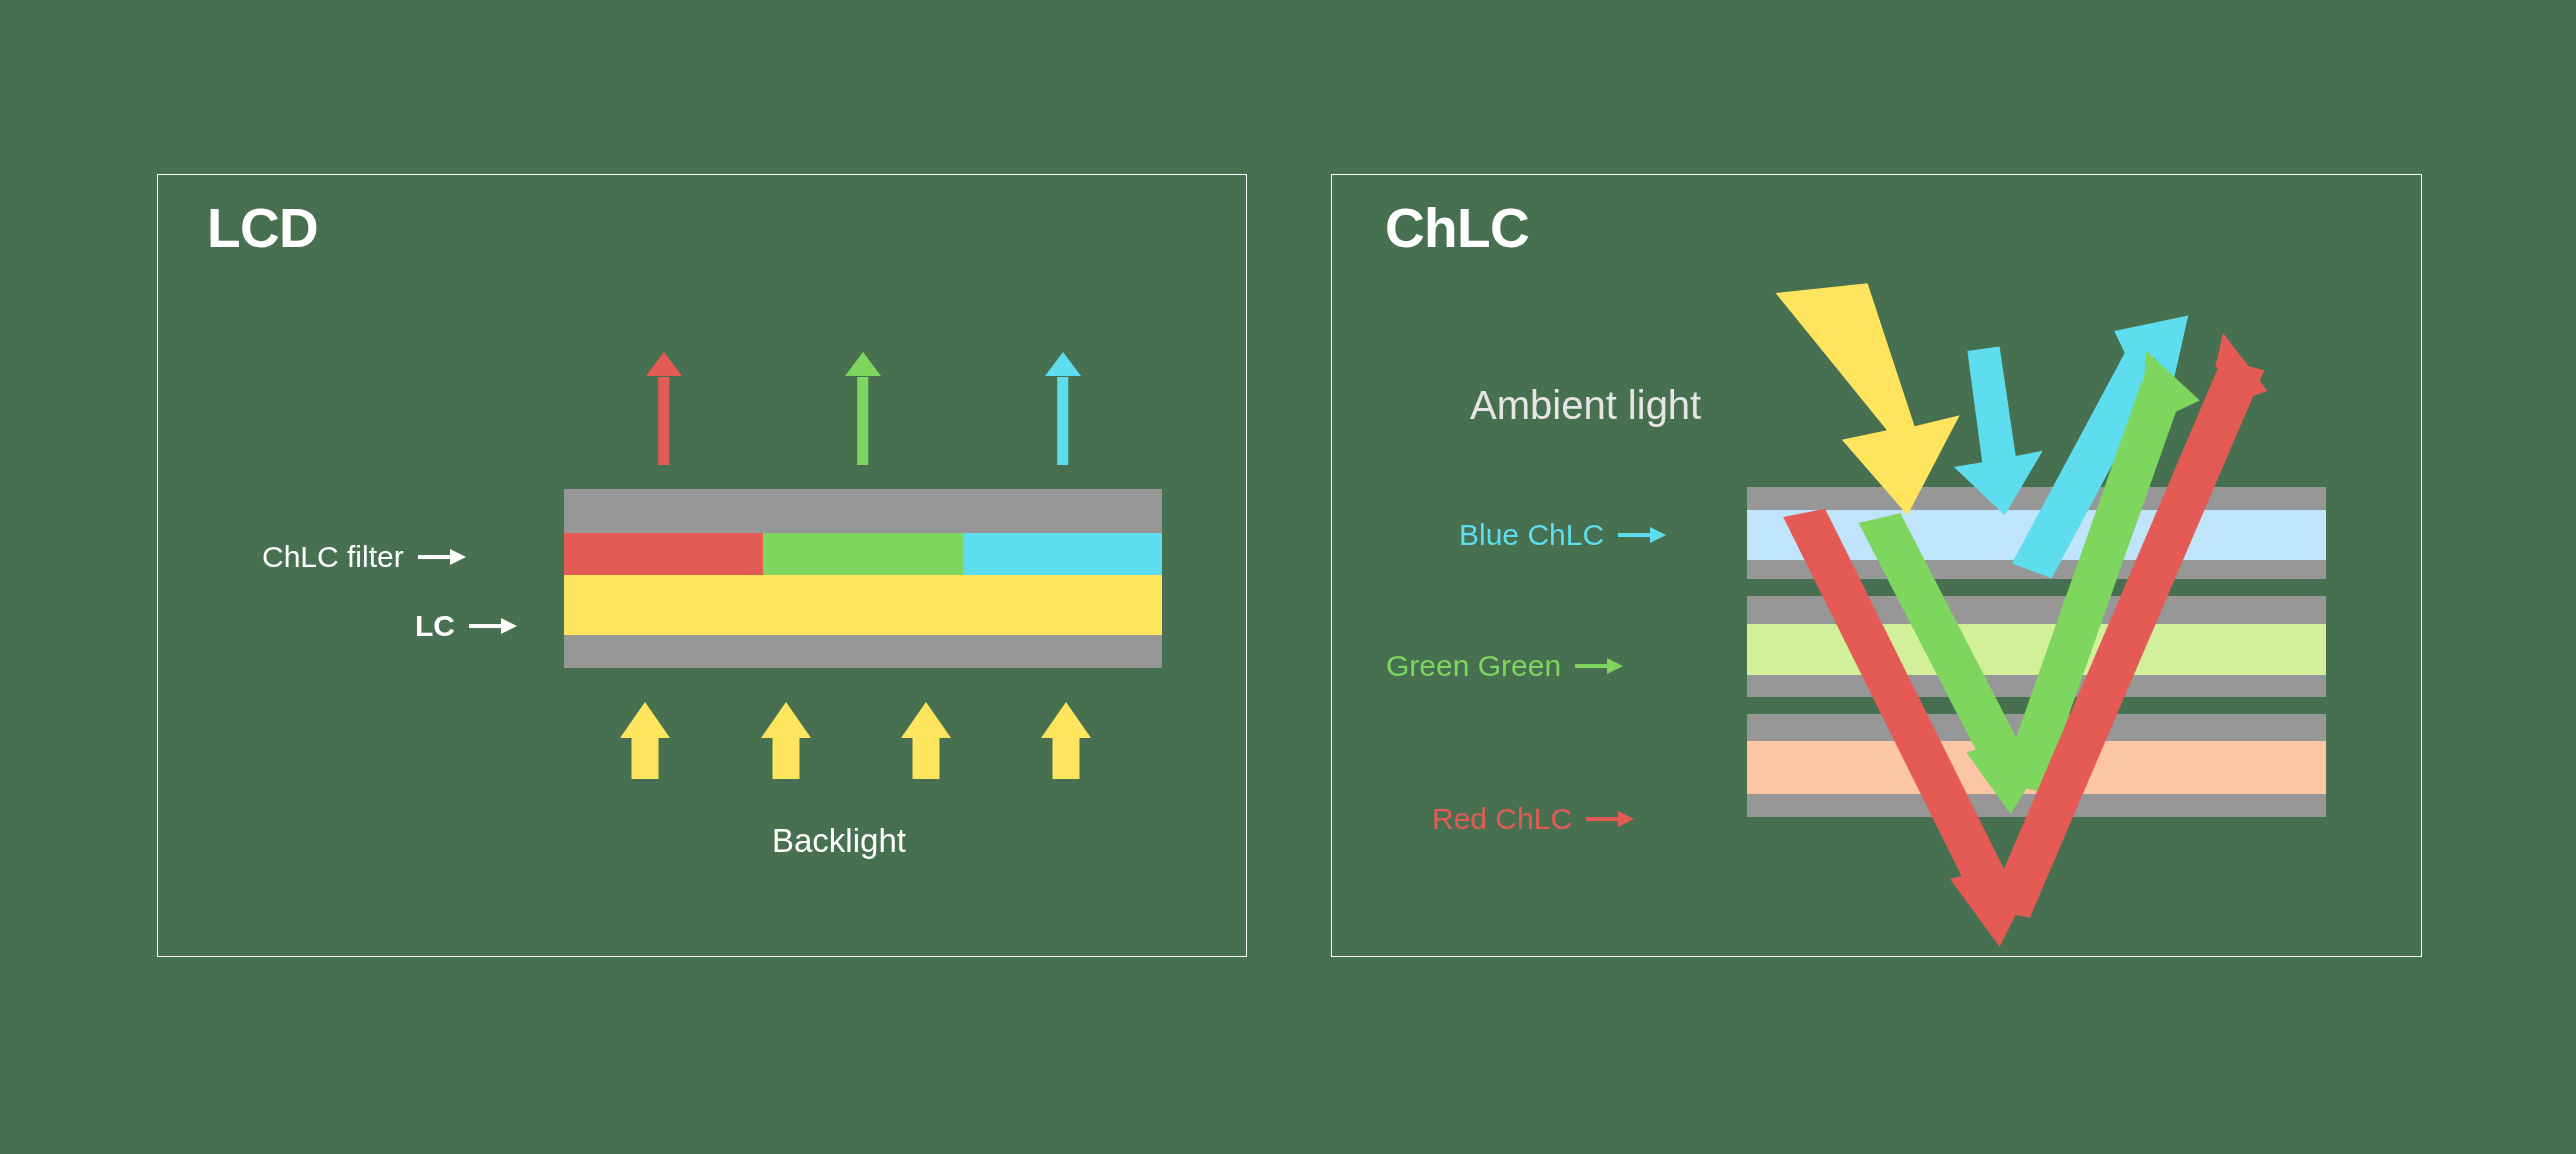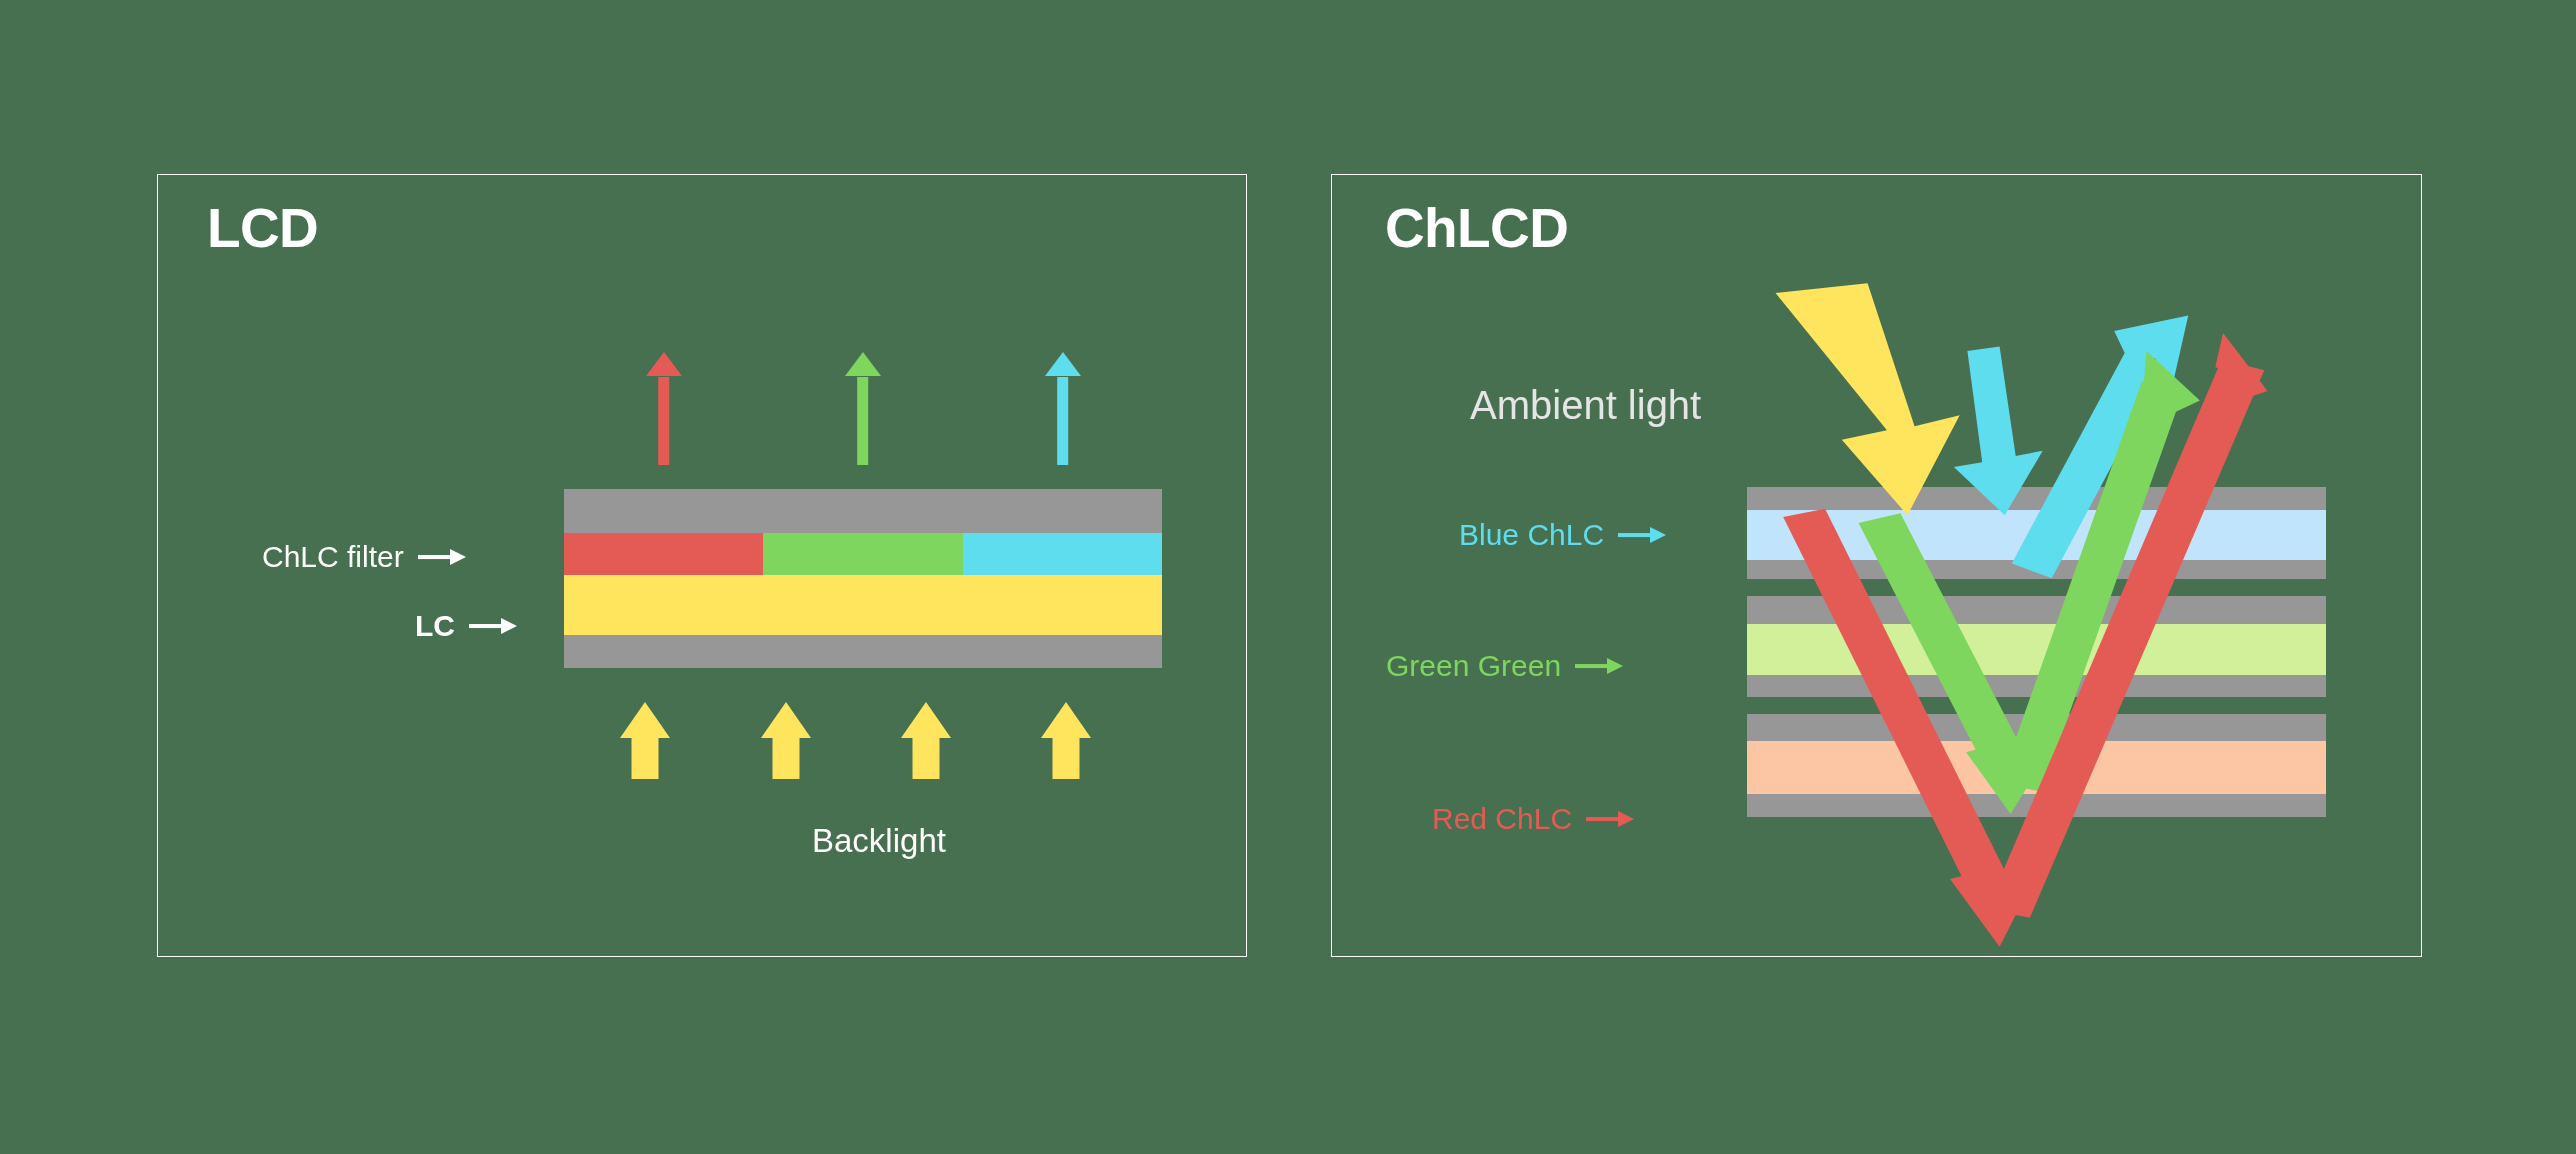--- a/index.html
+++ b/index.html
@@ -192,25 +192,25 @@
   </div>
   <div class="fat-arrow" style="left:901px; top:702px;">
     <div class="head"></div>
     <div class="shaft"></div>
   </div>
   <div class="fat-arrow" style="left:1041px; top:702px;">
     <div class="head"></div>
     <div class="shaft"></div>
   </div>
 
-  <div class="txt" style="left:812px; top:824px; color:#ffffff; font-size:33px;">Backlight</div>
+  <div class="txt" style="left:772px; top:824px; color:#ffffff; font-size:33px;">Backlight</div>
 
   <div class="panel" id="chlcd-panel"></div>
 
-  <div class="panel-title" id="chlcd-title">ChLCD</div>
+  <div class="panel-title" id="chlcd-title">ChLC</div>
 
   <div id="chlcd-stack">
 
     <div class="ch-cell" id="ch-cell-blue">
       <div class="ch-el" style="top:0; height:22.5px;"></div>
       <div class="ch-lc" style="top:22.5px; height:51px; background:#bfe4fb;"></div>
       <div class="ch-el" style="top:73px; height:19.3px;"></div>
     </div>
 
     <div class="ch-cell" id="ch-cell-green">

